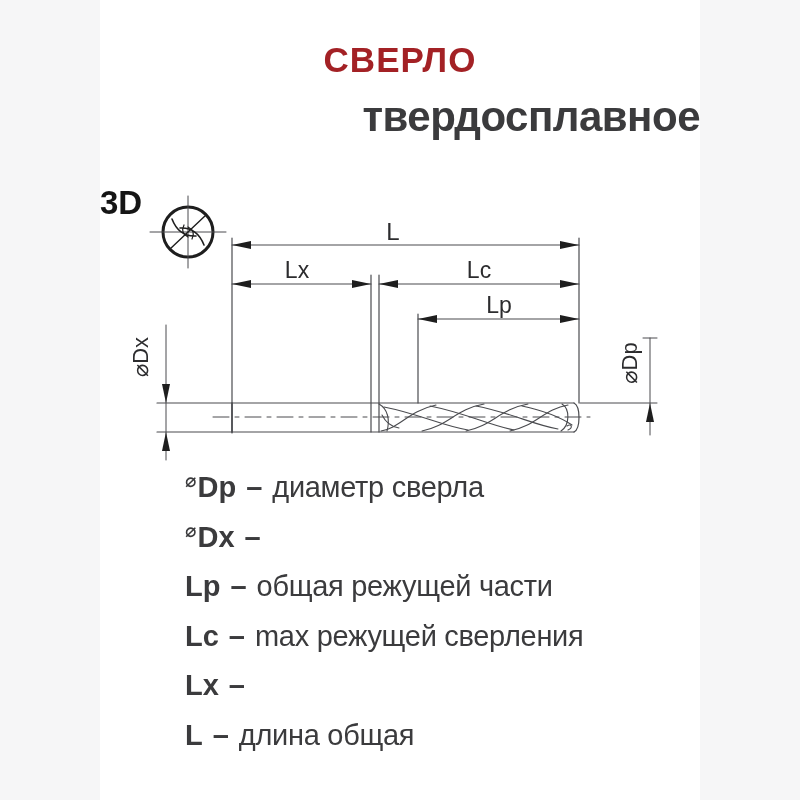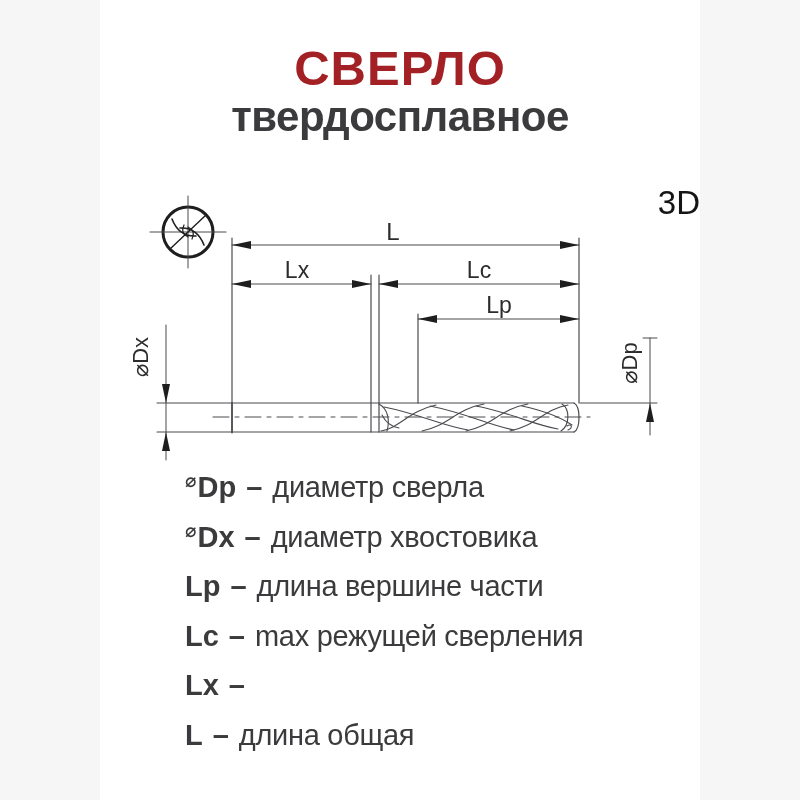--- a/index.html
+++ b/index.html
@@ -10,32 +10,32 @@
     overflow:hidden;
   }
   .screen{position:relative;width:800px;height:800px;}
   .card{
     position:absolute;left:100px;top:0;width:600px;height:800px;
     background:#ffffff;
   }
   .title{
     position:absolute;left:0;top:40px;width:600px;
     text-align:center;
-    font-size:49px;font-weight:900;letter-spacing:1px;
+    font-size:35px;font-weight:900;letter-spacing:1px;
     color:#a32125;
   }
   .subtitle{
     position:absolute;left:0;width:600px;text-align:center;
     font-size:42px;font-weight:600;color:#3b3b3d;letter-spacing:-0.5px;
   }
-  .subtitle.l1{top:93px;}
+  .subtitle.l1{top:93px;text-align:right;}
   .subtitle.l2{top:137px;}
   .label3d{
-    position:absolute;left:0;top:184px;width:600px;text-align:right;
-    font-size:33px;font-weight:400;color:#151515;
+    position:absolute;left:0;top:184px;width:600px;text-align:left;
+    font-size:33px;font-weight:700;color:#151515;
   }
   .diagram{
     position:absolute;left:0;top:195px;width:600px;height:275px;
   }
   .legend{
     position:absolute;left:85px;top:463px;width:500px;
     color:#3b3b3d;
   }
   .legend-row{
     height:49.5px;display:flex;align-items:center;
@@ -157,26 +157,25 @@
       <div class="legend-row">
         <span class="legend-prefix">⌀</span>
           <span>Dp</span>
           <span class="legend-dash">–</span>
           <span class="legend-desc">диаметр сверла</span>
       </div>
       <div class="legend-row">
         <span class="legend-prefix">⌀</span>
           <span>Dx</span>
           <span class="legend-dash">–</span>
-          <span class="legend-desc">диаметр хвостовика</span>
       </div>
       <div class="legend-row">
         <span>Lp</span>
           <span class="legend-dash">–</span>
-          <span class="legend-desc">длина вершине части</span>
+          <span class="legend-desc">общая режущей части</span>
       </div>
       <div class="legend-row">
         <span>Lc</span>
           <span class="legend-dash">–</span>
           <span class="legend-desc">max режущей сверления</span>
       </div>
       <div class="legend-row">
         <span>Lx</span>
           <span class="legend-dash">–</span>
       </div>

